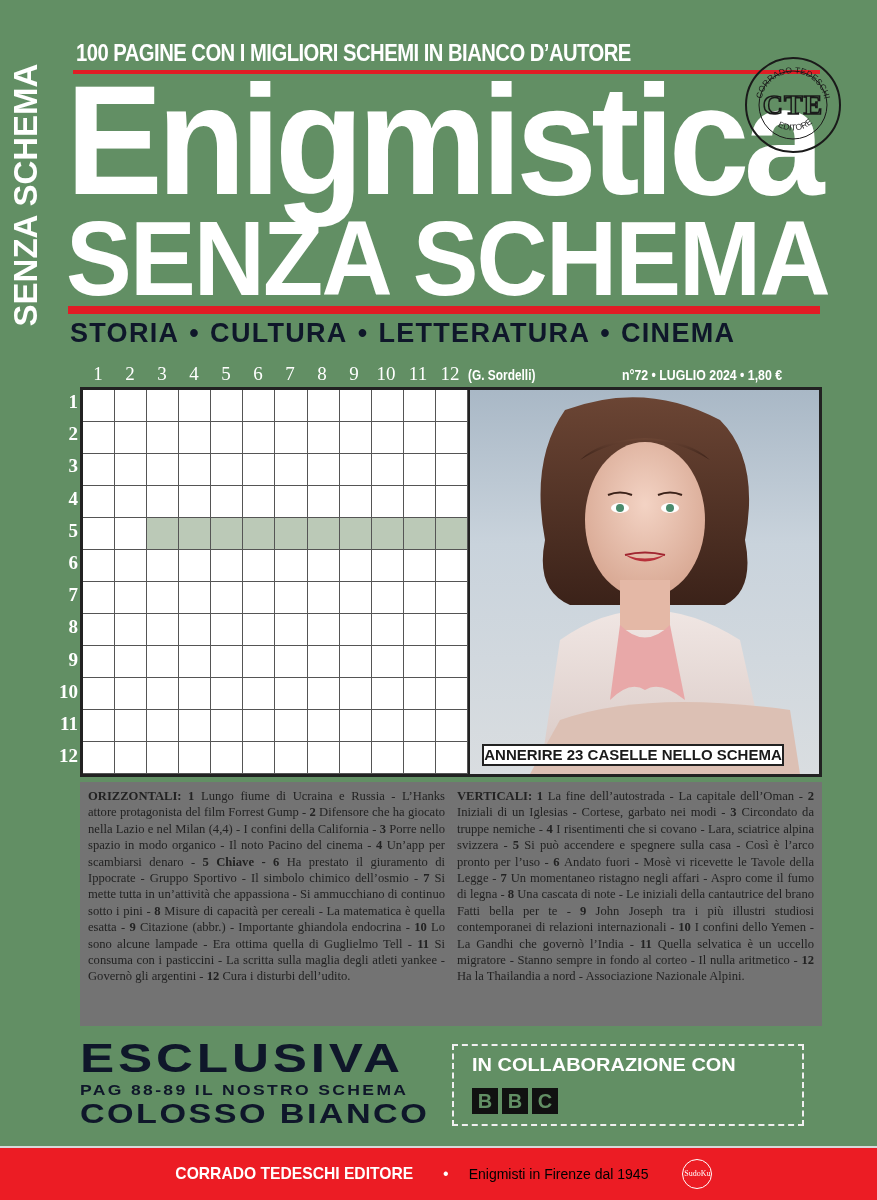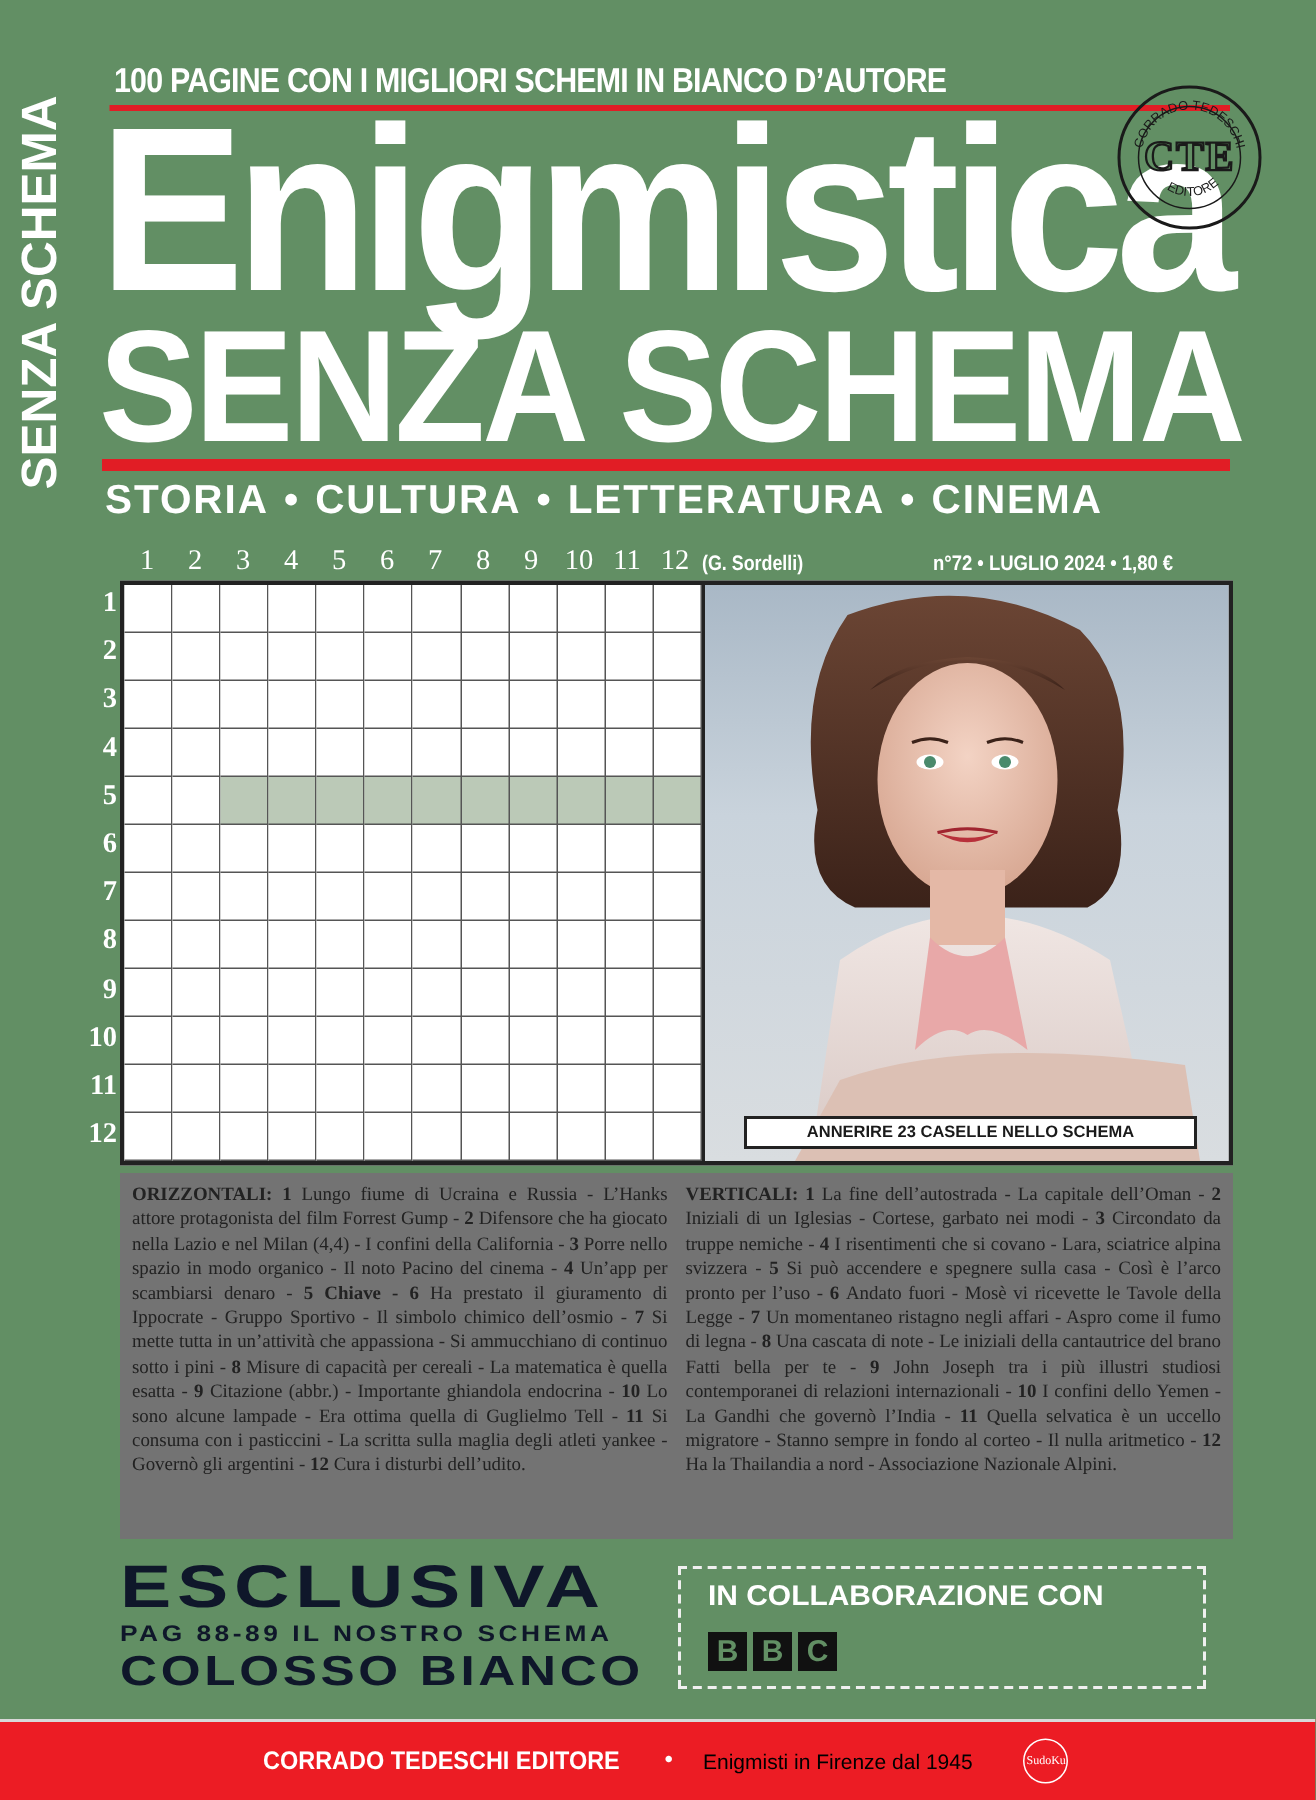--- a/index.html
+++ b/index.html
@@ -43,21 +43,21 @@
     display: flex; align-items: center; justify-content: center;
   }
   .logo svg { position: absolute; left: 0; top: 0; }
   .logo .cte {
     font-family: "Liberation Serif", serif; font-weight: 700;
     font-size: 28px; color: #628f64; -webkit-text-stroke: 1.5px #1a1a1a; letter-spacing: 1px;
   }
 
   .subjects {
     position: absolute; left: 70px; top: 318px;
-    font-weight: 700; font-size: 27px; color: #ffffff; white-space: nowrap; letter-spacing: 1.3px;
+    font-weight: 700; font-size: 27px; color: #0f172a; white-space: nowrap; letter-spacing: 1.3px;
   }
   .subjects .dot { margin: 0 10px; }
 
   .col-nums { position: absolute; left: 82px; top: 363px; display: flex; }
   .col-nums span {
     width: 32px; text-align: center; font-family: "Liberation Serif", serif;
     font-size: 19px; color: #fff;
   }
   .author {
     position: absolute; left: 468px; top: 367px; font-size: 14px; font-weight: 700; color: #fff;
@@ -84,23 +84,23 @@
     border-right: 2px solid #222;
   }
   .cell { border-right: 1px solid #555; border-bottom: 1px solid #555; background: #fff; }
   .cell.shade { background: #bbc9b7; }
   .photo {
     flex: 1; position: relative; overflow: hidden;
     background: linear-gradient(180deg, #a9b8c6 0%, #c9d3dc 40%, #d9dde0 100%);
   }
   .photo svg { position: absolute; left: 0; top: 0; }
   .photo-caption {
-    position: absolute; left: 26px; bottom: 8px; width: 302px; height: 22px;
+    position: absolute; left: 12px; bottom: 8px; width: 302px; height: 22px;
     background: #fff; border: 2px solid #222;
-    font-weight: 700; font-size: 11px; color: #1a1a1a; text-align: center; line-height: 18px;
+    font-weight: 700; font-size: 15px; color: #1a1a1a; text-align: center; line-height: 18px;
     white-space: nowrap;
   }
 
   .clues {
     position: absolute; left: 80px; top: 782px; width: 742px; height: 244px;
     background: #737373; display: flex; padding: 6px 8px 4px 8px; gap: 12px;
   }
   .clue-col {
     flex: 1; font-family: "Liberation Serif", serif; font-size: 12.6px; line-height: 16.4px;
     color: #222; text-align: justify; hyphens: manual;

